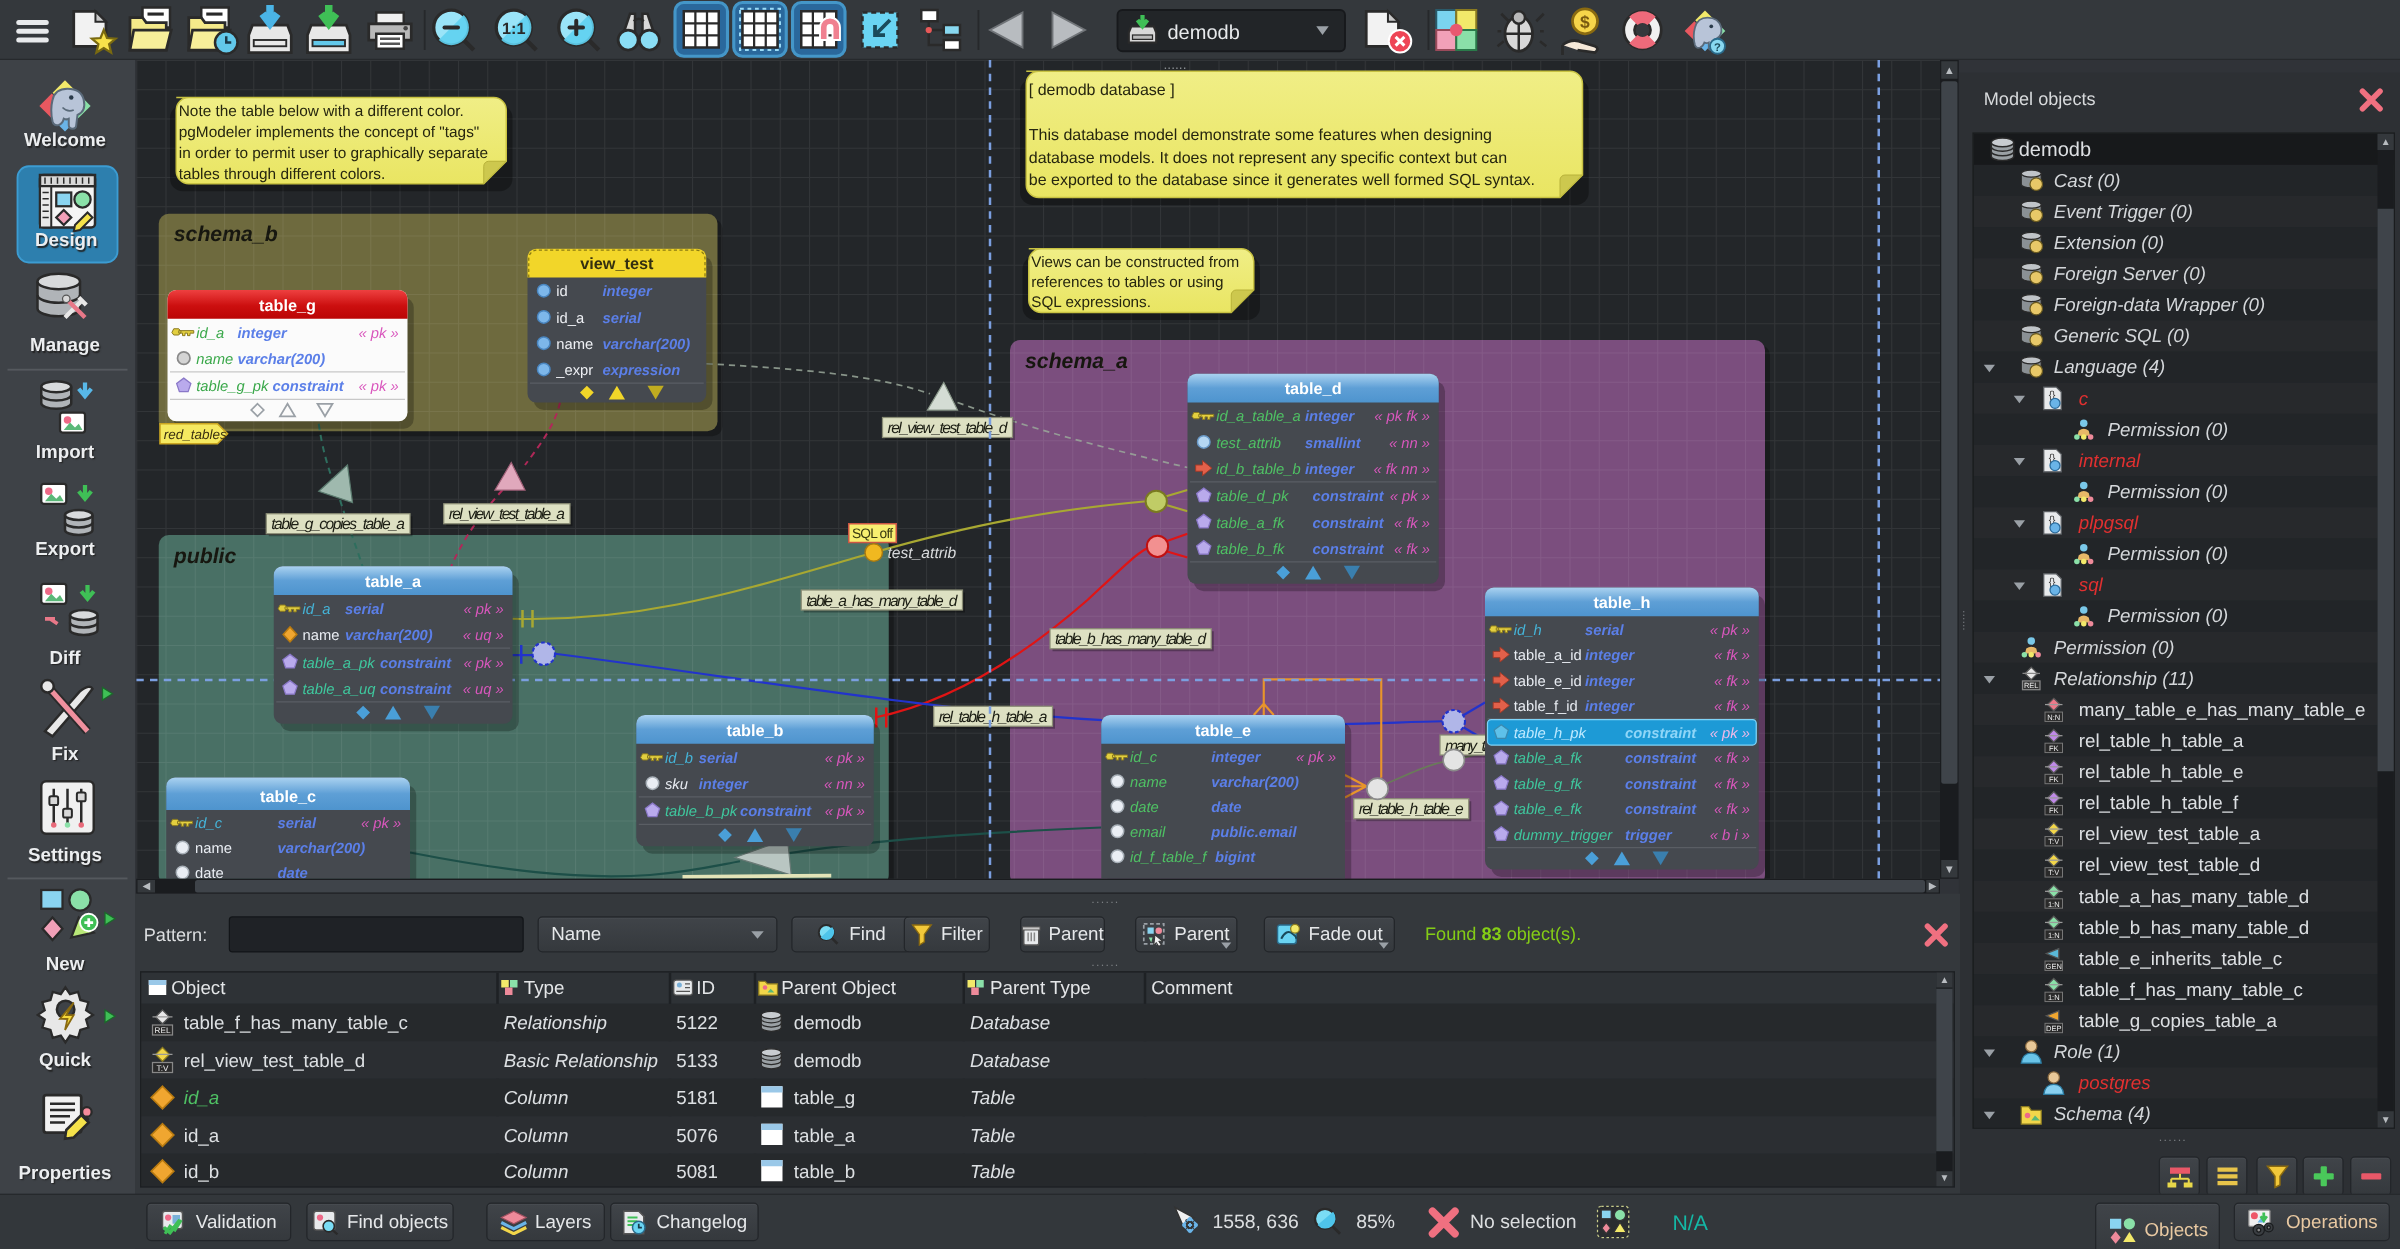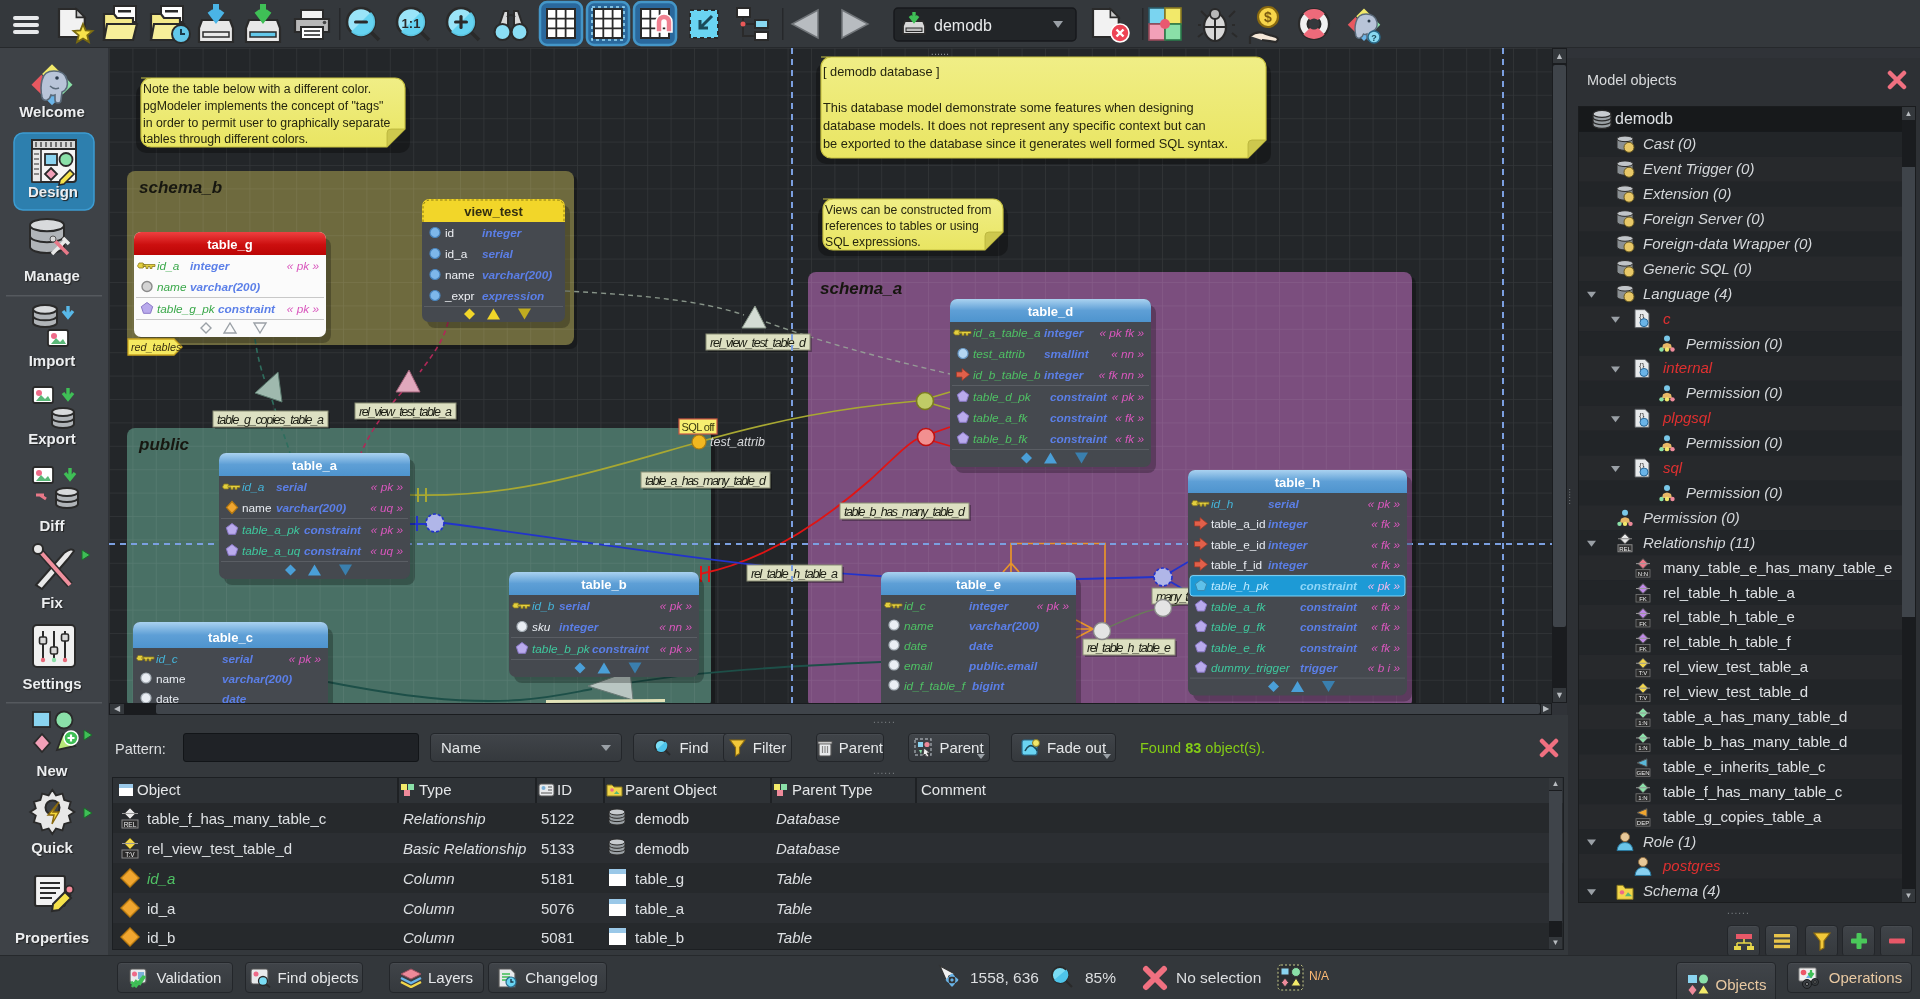--- a/index.html
+++ b/index.html
@@ -1157,21 +1157,21 @@
       <path d="M5 4 L23 22 M23 4 L5 22" stroke="#f07080" stroke-width="6" stroke-linecap="round"></path>
     </svg>
     <div class="abs" style="left:1176px;top:13px;font-size:15.5px;color:#dcdee0">No selection</div>
     <svg class="abs" style="left:1277px;top:8px" width="27" height="27">
       <rect x="1" y="1" width="25" height="25" rx="3" fill="#2a2d30" stroke="#c8cc8a" stroke-width="1" stroke-dasharray="2 2"></rect>
       <rect x="4" y="4" width="8" height="7" fill="#8ad4f0" stroke="#333"></rect>
       <circle cx="19" cy="8" r="4.5" fill="#8ae0a8" stroke="#333"></circle>
       <path d="M8 14 l3.5 4.5 l-3.5 4.5 l-3.5 -4.5 Z" fill="#ee8a9a" stroke="#333"></path>
       <path d="M19 14 l5 8 h-10 Z" fill="#f2e96a" stroke="#333"></path>
     </svg>
-    <div class="abs" style="left:1309px;top:13px;font-size:12px;color:#fdba74">N/A</div>
+    <div class="abs" style="left:1338px;top:13px;font-size:17px;color:#14b8a6">N/A</div>
     <div class="btn" style="left:1676px;top:6px;width:100px;height:44px;color:#e9c9a2">
       <svg width="24" height="24">
         <rect x="2" y="3" width="9" height="8" fill="#8ad4f0"></rect>
         <circle cx="17.5" cy="7" r="4.5" fill="#8ae0a8"></circle>
         <path d="M6.5 13 l4 5 l-4 5 l-4 -5 Z" fill="#ee8a9a"></path>
         <path d="M17.5 13.5 l5 8 h-10 Z" fill="#f2e96a"></path>
       </svg>
       <span>Objects</span>
     </div>
     <div class="btn" style="left:1787px;top:6px;width:125px;height:31px;color:#e9c9a2">

